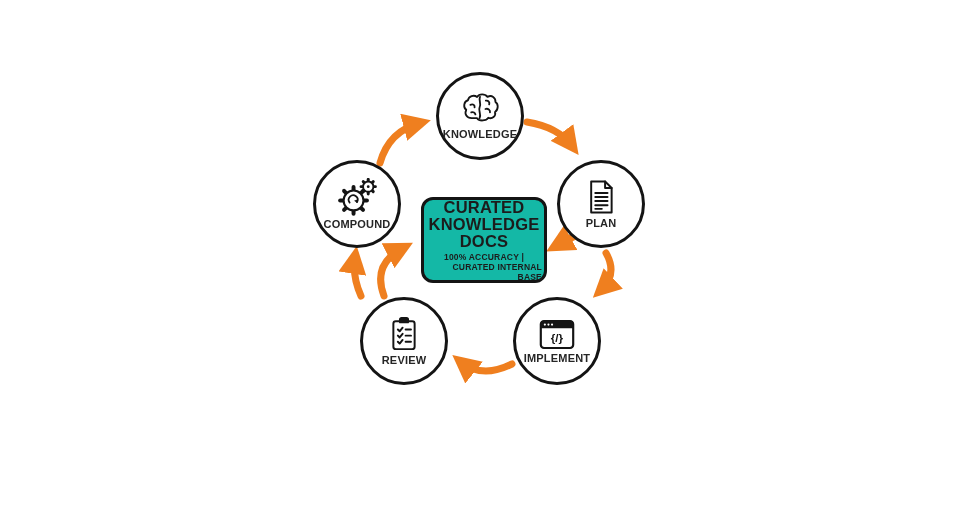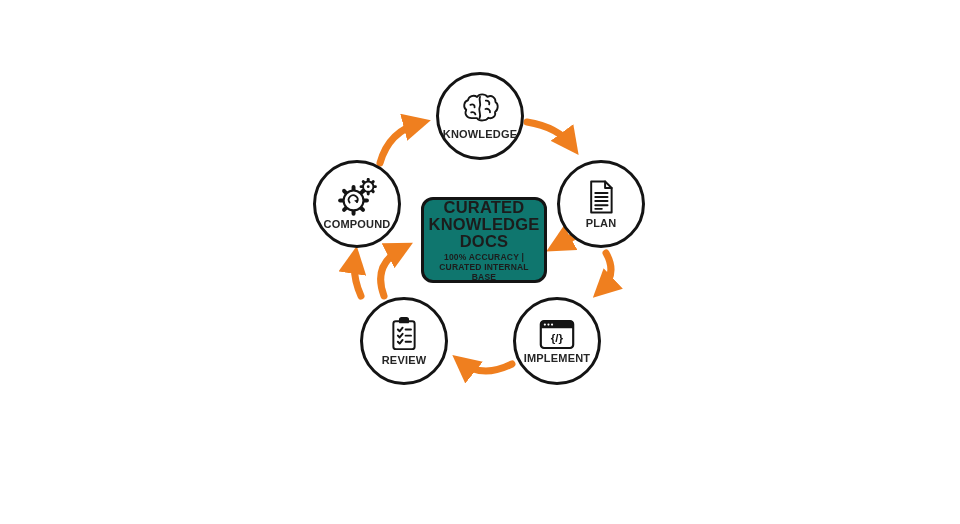--- a/index.html
+++ b/index.html
@@ -18,23 +18,23 @@
     margin-top:2px;font-size:11px;font-weight:800;color:#262626;letter-spacing:.2px;
     white-space:nowrap;line-height:12px;
   }
   #node-brainstorm{left:436px;top:72px;}
   #node-plan{left:557px;top:160px;}
   #node-implement{left:513px;top:297px;}
   #node-review{left:360px;top:297px;}
   #node-compound{left:313px;top:160px;}
   #center-box{
     position:absolute;left:421px;top:197px;width:126px;height:86px;box-sizing:border-box;
-    border:3px solid #141414;border-radius:12px;background:#0f766e;z-index:2;
+    border:3px solid #141414;border-radius:12px;background:#14b8a6;z-index:2;
     display:flex;flex-direction:column;align-items:center;justify-content:center;
-    text-align:center;padding:2px 14px;
+    text-align:right;padding:2px 2px;
   }
   .box-title{font-size:16.5px;font-weight:800;color:#1c1c1c;line-height:17px;letter-spacing:.2px;}
   .box-sub{font-size:8.5px;font-weight:700;color:#1c1c1c;line-height:10px;letter-spacing:.2px;margin-top:2px;}
   svg text{font-family:"Liberation Sans","DejaVu Sans",sans-serif;}
 </style>
 </head>
 <body>
 
 <div id="canvas">
 

